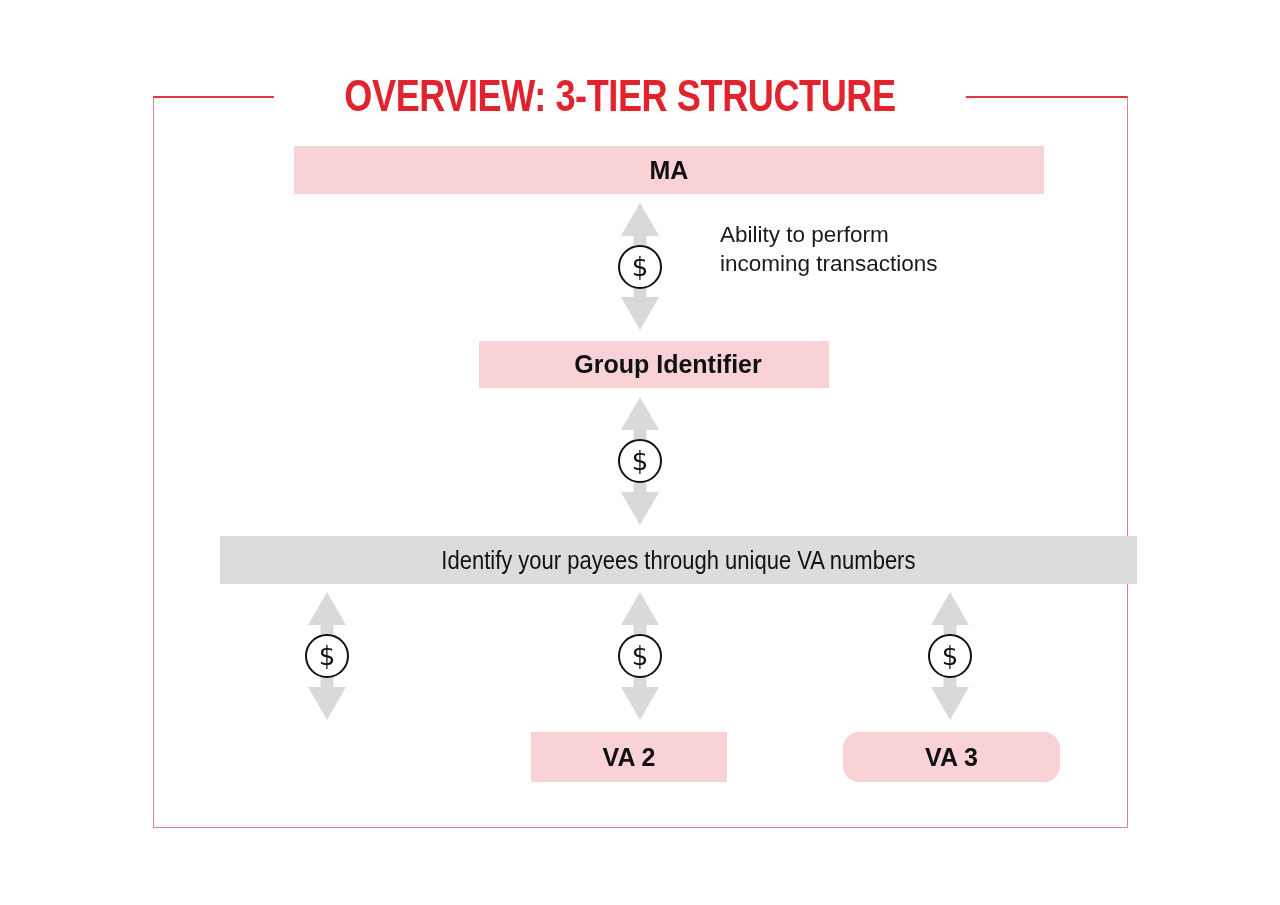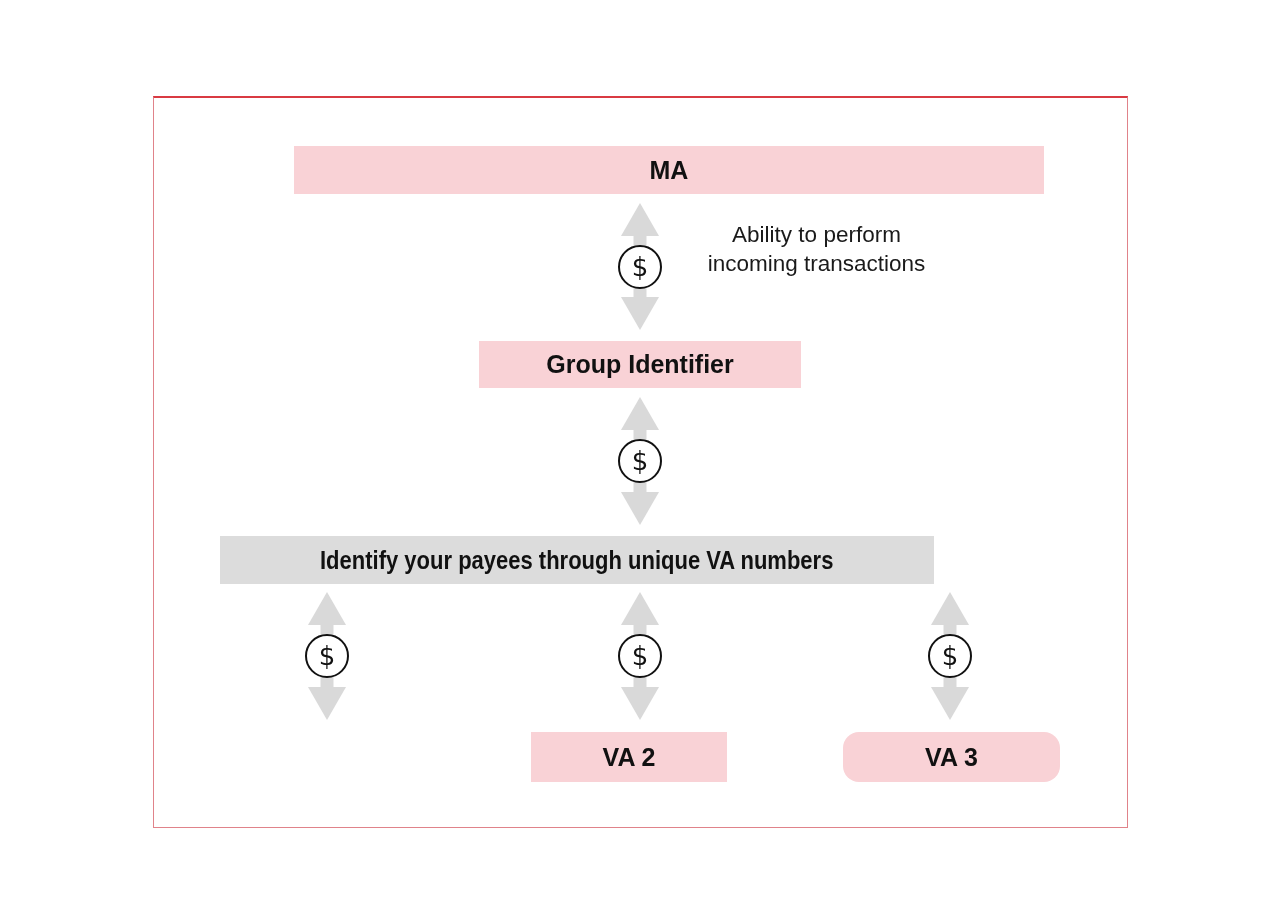--- a/index.html
+++ b/index.html
@@ -61,22 +61,22 @@
     z-index:1;
   }
   .graybar .condensed{
     display:inline-block;
     transform:scaleX(0.88);
     transform-origin:center;
     white-space:nowrap;
   }
   .annotation{
     position:absolute;
-    left:664px;top:220px;width:305px;
-    text-align:center;
+    left:720px;top:220px;width:305px;
+    text-align:left;
     font-size:22.5px;line-height:29px;
     color:#1a1a1a;
   }
   .annotation span{display:block;}
   .arrow{position:absolute;width:38px;}
   .arrow .head{
     position:absolute;left:0;width:0;height:0;
     border-left:19px solid transparent;
     border-right:19px solid transparent;
   }
@@ -93,38 +93,41 @@
     width:44px;height:44px;border-radius:50%;
     background:var(--icon-circle-bg);
     border:2.5px solid #111;
     display:flex;align-items:center;justify-content:center;
     font-family:"DejaVu Sans",sans-serif;
     font-size:26px;font-weight:500;color:#111;
     z-index:2;box-sizing:border-box;
   }
   
   #node-ma{left:265px;top:146px;width:750px;height:48px;margin-left:29px;}
-  #node-group{left:479px;top:341px;width:322px;height:47px;}
-  #va-bar{left:220px;top:536px;width:714px;height:48px;font-weight:bold;}
+  #node-group{left:479px;top:341px;width:322px;height:47px;padding-left:28px;}
+  #va-bar{left:220px;top:536px;width:917px;height:48px;}
   #node-va1{left:220px;top:732px;width:217px;height:50px;}
   #node-va2{left:531px;top:732px;width:196px;height:50px;}
   #node-va3{left:843px;top:732px;width:217px;height:50px;border-radius:16px;}
   #arrow-1{left:621px;top:203px;height:127px;}
   #arrow-2{left:621px;top:397px;height:128px;}
   #arrow-3{left:308px;top:592px;height:128px;}
   #arrow-4{left:621px;top:592px;height:128px;}
   #arrow-5{left:931px;top:592px;height:128px;}
 </style>
 </head>
 <body>
 
 <div class="page">
 
   <div class="frame"></div>
 
+  <div class="title-wrap">
+    <span class="title">OVERVIEW: 3-TIER STRUCTURE</span>
+  </div>
 
   <div class="node" id="node-ma">
     <span>MA</span>
   </div>
 
   <div class="arrow" id="arrow-1">
     <div class="head up"></div>
     <div class="shaft"></div>
     <div class="head down"></div>
     <div class="coin">

